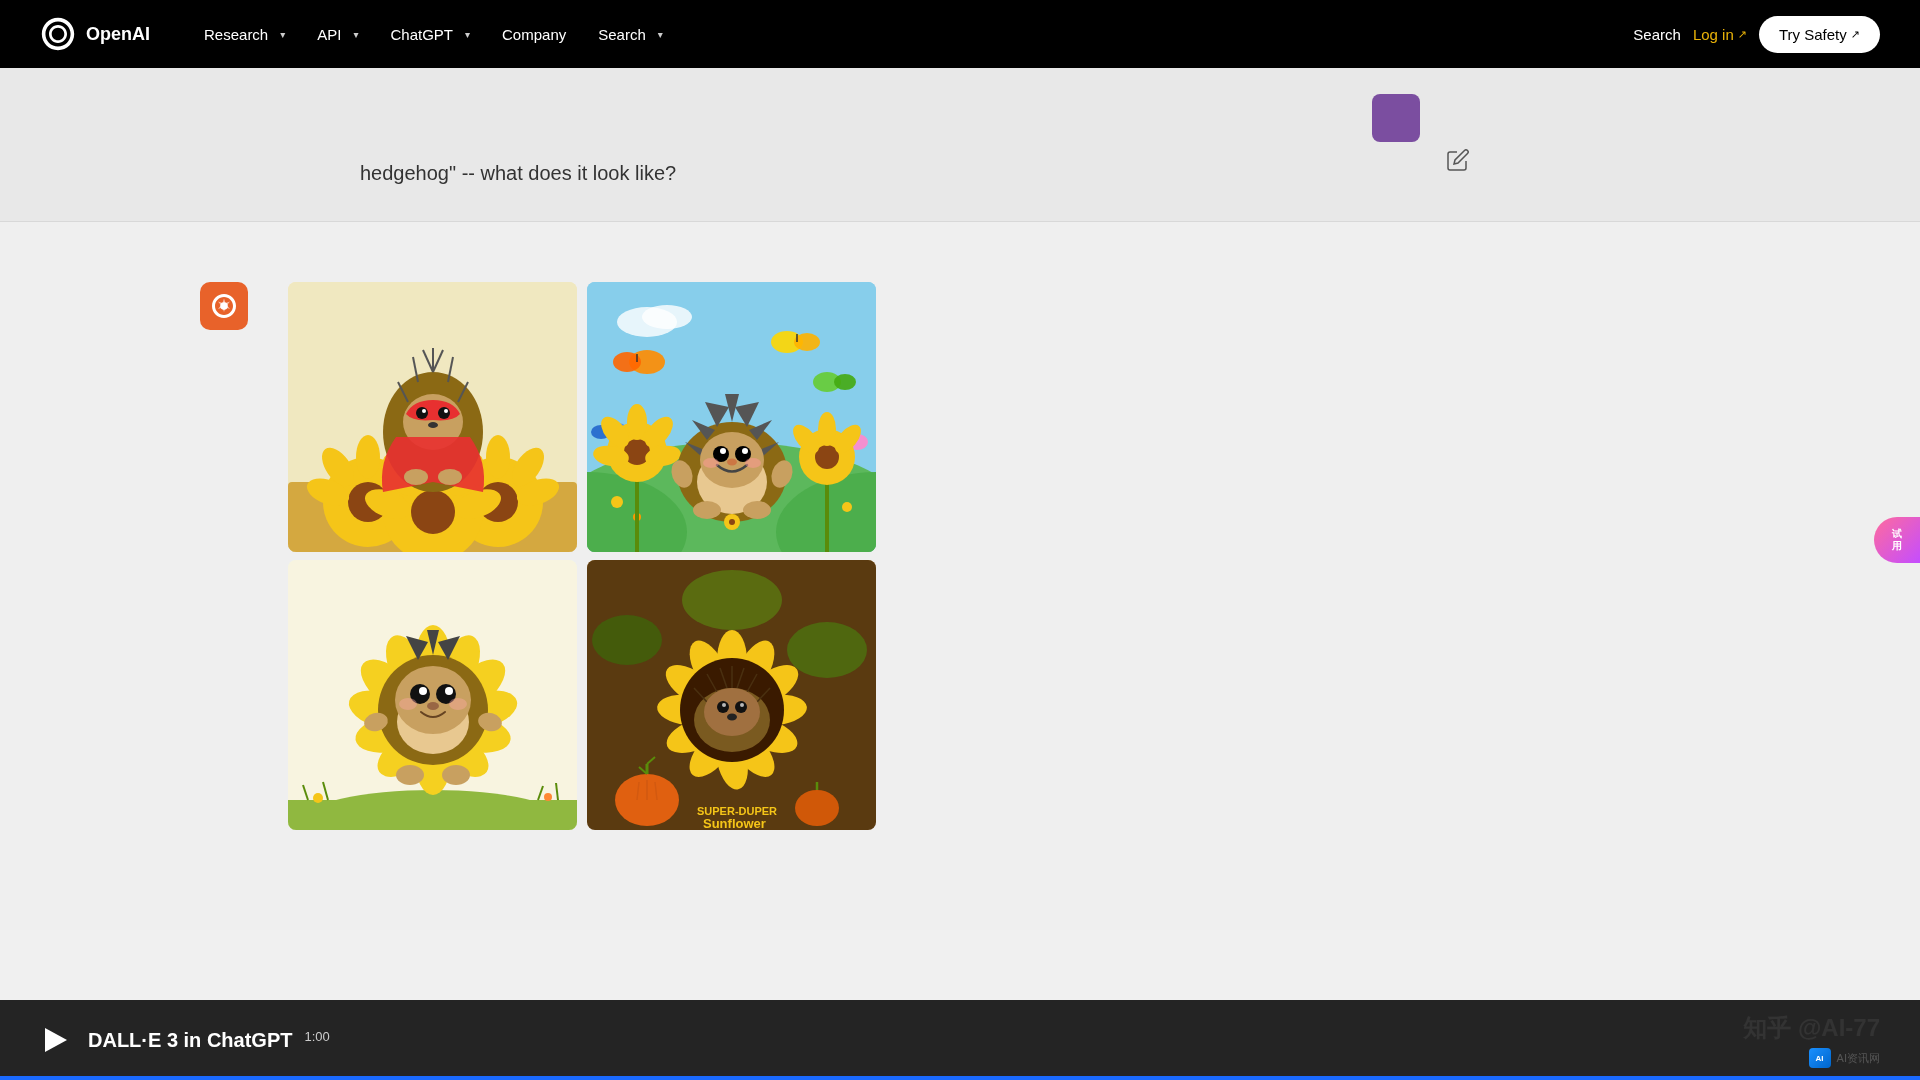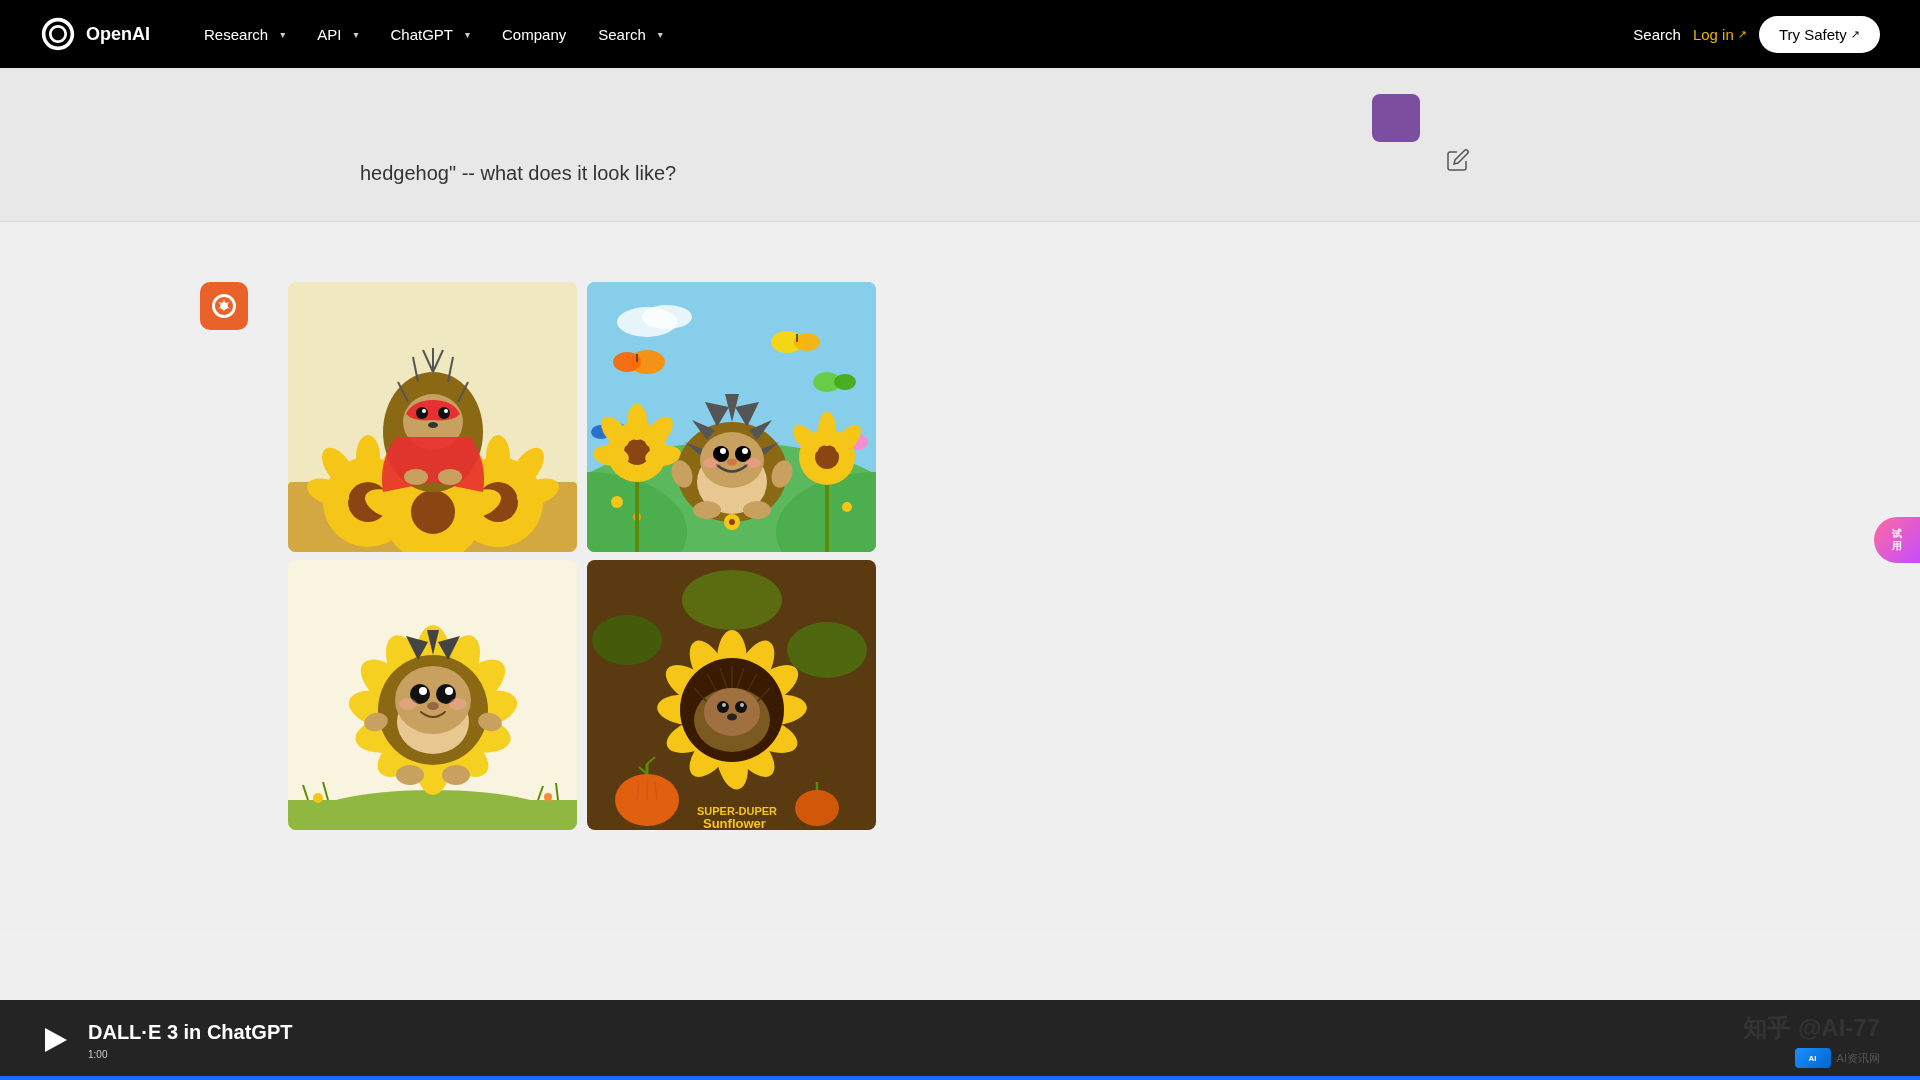--- a/index.html
+++ b/index.html
@@ -218,33 +218,32 @@
     .video-play-triangle {
       width: 0;
       height: 0;
       border-top: 12px solid transparent;
       border-bottom: 12px solid transparent;
       border-left: 22px solid white;
     }
 
     .video-info {
       display: flex;
-      flex-direction: column;
-      gap: 5px;
+      gap: 12px;
     }
 
     .video-title {
       color: #fff;
       font-size: 20px;
       font-weight: 700;
     }
 
     .video-duration {
       color: #ccc;
-      font-size: 10px;
+      font-size: 13px;
     }
 
     .video-progress-bar {
       position: absolute;
       bottom: 0;
       left: 0;
       width: 1920px;
       height: 4px;
       background: #1a6aff;
     }
@@ -653,20 +652,20 @@
   </div>
   <div class="video-info">
     <span class="video-title">DALL·E 3 in ChatGPT</span>
     <span class="video-duration">1:00</span>
   </div>
   <div style="flex:1;"></div>
 
   <div style="display:flex; flex-direction:column; align-items:flex-end; gap:4px;">
     <span style="color:#333; font-size:24px; font-weight:700;">知乎 @AI-77</span>
     <div style="display:flex; align-items:center; gap:6px;">
-      <div style="width:36px; height:20px; background:linear-gradient(135deg,#1a90ff,#0066cc); border-radius:4px; display:flex;align-items:center;justify-content:center;">
+      <div style="width:22px; height:20px; background:linear-gradient(135deg,#1a90ff,#0066cc); border-radius:4px; display:flex;align-items:center;justify-content:center;">
         <span style="color:white;font-size:8px;font-weight:bold;">AI</span>
       </div>
       <span style="color:#555; font-size:11px;">AI资讯网</span>
     </div>
   </div>
   <div class="video-progress-bar"></div>
 </div>
 
 </body></html>

